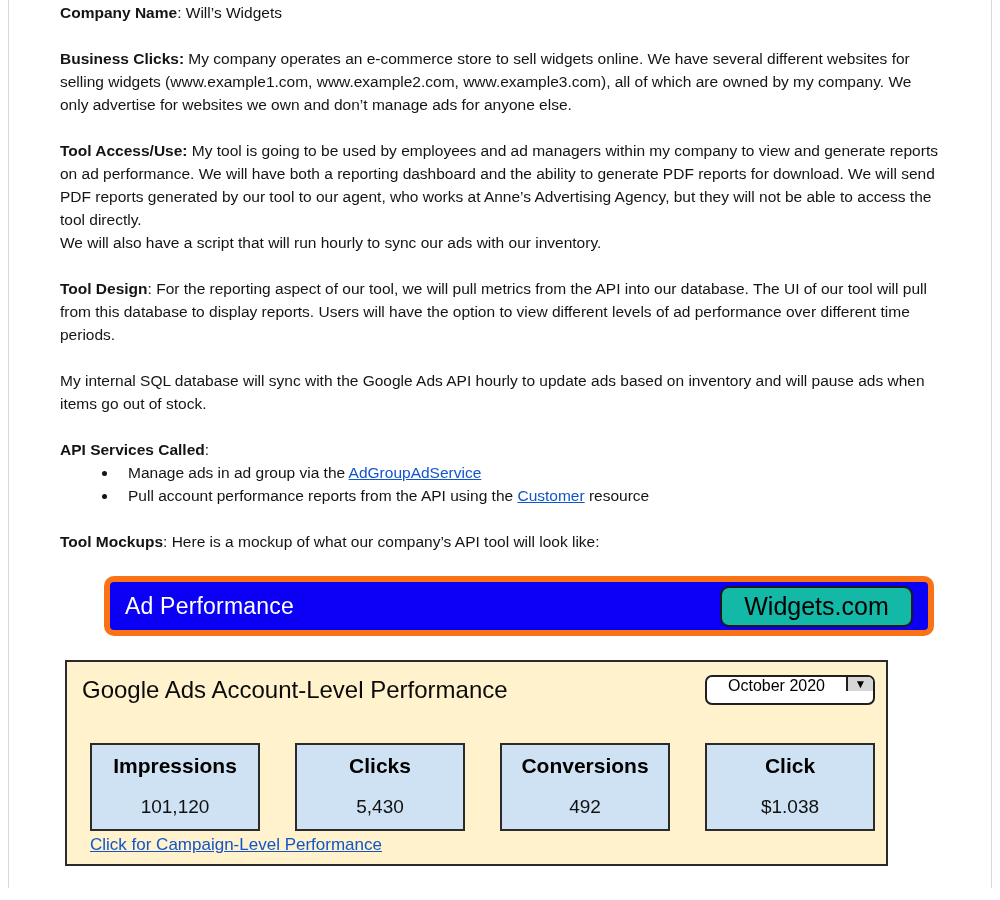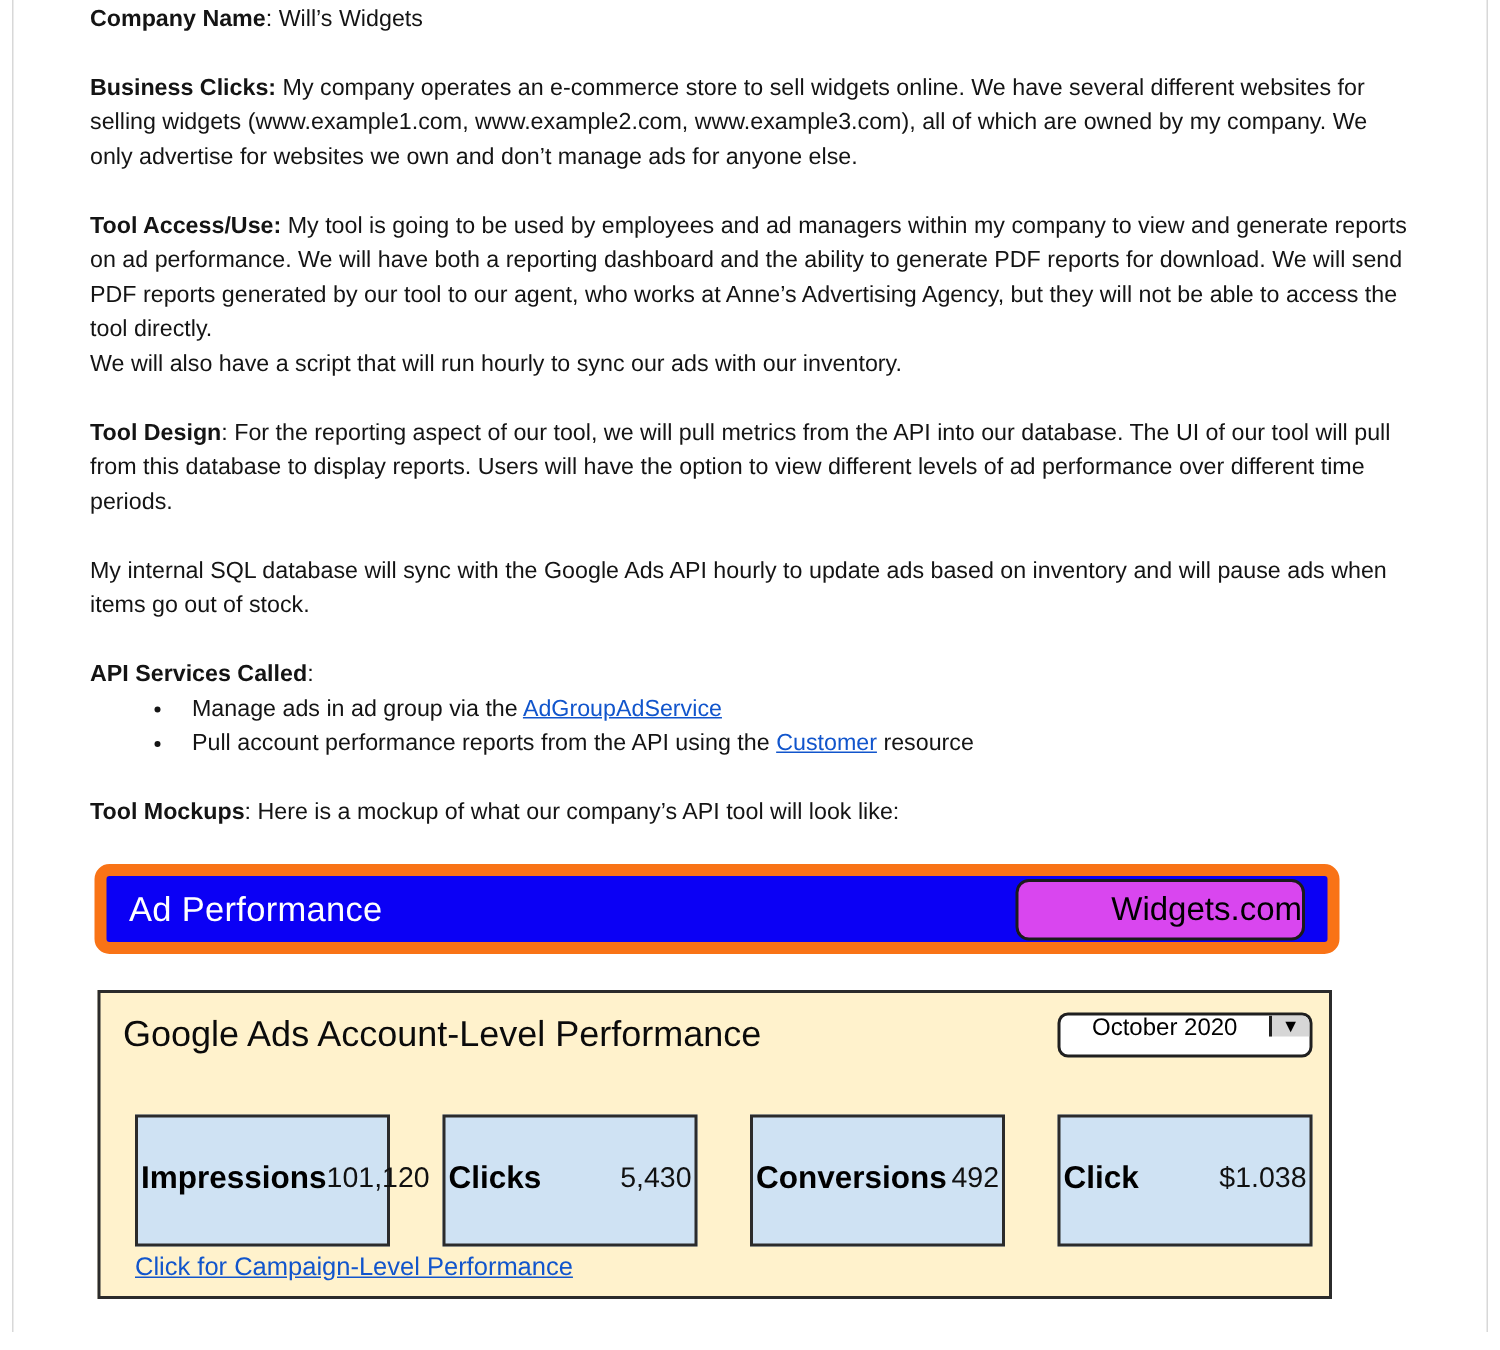--- a/index.html
+++ b/index.html
@@ -48,43 +48,43 @@
   }
   ul.doc-list li { line-height: 23px; padding-left: 10px; }
 
   
   .mockup { margin-left: 3px; margin-top: 0; }
 
   .mock-header {
     width: 830px;
     height: 60px;
     background: var(--accent-blue, #0b00f5);
-    border: 8px solid #f97316;
+    border: 6px solid #f97316;
     border-radius: 10px;
     display: flex;
     align-items: center;
     justify-content: space-between;
     padding: 0 15px;
+    margin-left: 41px;
   }
   .mock-header .hdr-title {
     color: #ffffff;
     font-size: 23px;
     letter-spacing: 0.2px;
   }
   .site-btn {
     width: 193px;
     height: 41px;
-    background: #d946ef;
+    background: #14b8a6;
     border: 2px solid #1a1a1a;
     border-radius: 9px;
     font-family: "Liberation Sans", sans-serif;
-    font-size: 22px;
+    font-size: 25px;
     color: #000000;
     cursor: pointer;
-    text-align: right;
   }
 
   .panel {
     width: 823px;
     height: 206px;
     margin-left: 2px;
     margin-top: 24px;
     background: var(--panel-cream, #fff2cc);
     border: 2px solid #2b2b2b;
     padding: 13px 11px 0 15px;
@@ -134,21 +134,21 @@
     margin-top: 38px;
     padding-right: 0;
   }
   .metrics { padding-left: 8px; padding-right: 0; }
   .metric {
     width: 170px;
     height: 88px;
     background: var(--metric-blue, #cfe2f3);
     border: 2px solid #2b2b2b;
     display: flex;
-    flex-direction: row;
+    flex-direction: column;
     align-items: center;
     justify-content: space-between;
     padding: 9px 2px 11px;
     text-align: center;
   }
   .metric .m-label { font-weight: 700; font-size: 21px; color: #000000; }
   .metric .m-value { font-size: 19px; color: #111111; }
 
   .camp-link {
     display: inline-block;

